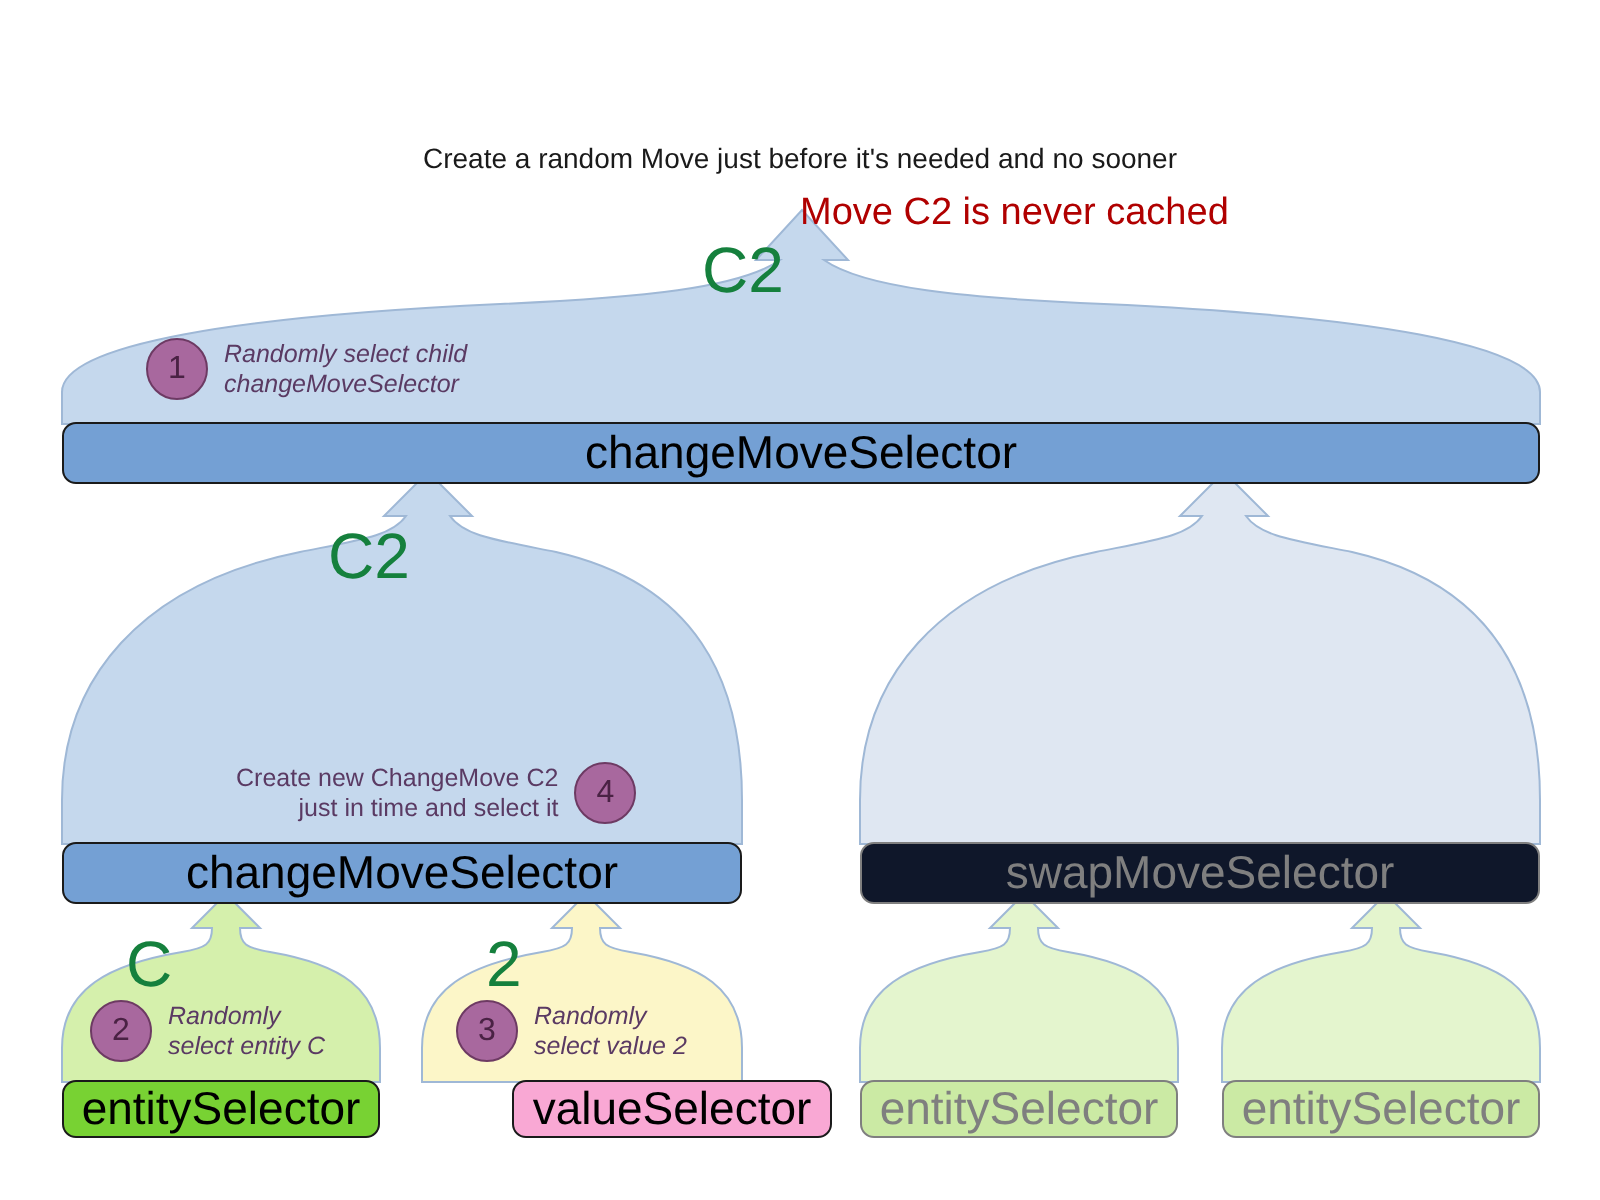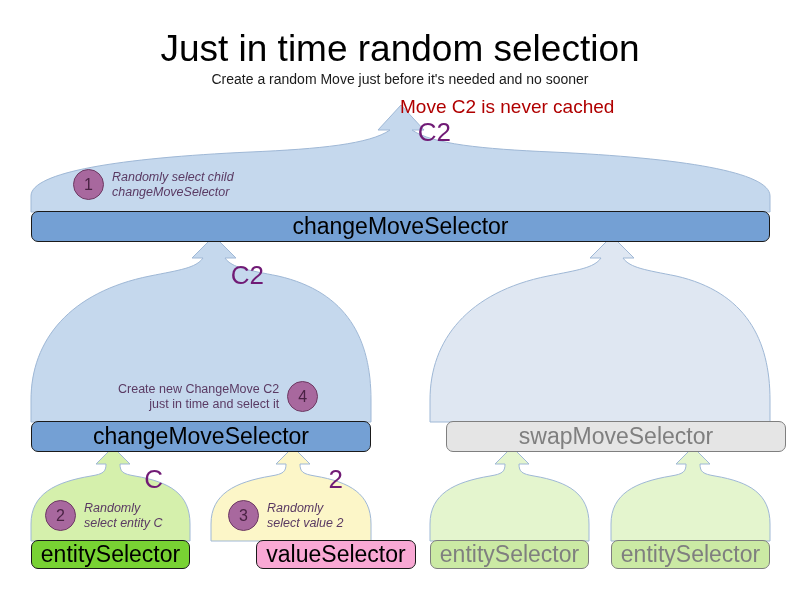--- a/index.html
+++ b/index.html
@@ -35,30 +35,30 @@
     border-radius:7px;
     display:flex;align-items:center;justify-content:center;
     font-size:23px;
     color:#000;
     white-space:nowrap;
   }
   .box.blue{background:#74a0d4;}
   .box.green{background:#78d233;}
   .box.yellow{background:#f9a8d4;margin-left:45px;}
   .box.faded-blue{
-    background:#e5e5e5;border-color:#7f7f7f;color:#7f7f7f;margin-left:16px;
+    background:#0f172a;border-color:#7f7f7f;color:#7f7f7f;
   }
   .box.faded-green{
     background:#cbeaa4;border-color:#7f7f7f;color:#7f7f7f;
   }
 
   
   .movelabel{
-    position:absolute;text-align:right;
-    font-size:26px;color:#701a75;
+    position:absolute;text-align:left;
+    font-size:32px;color:#15803d;
   }
 
   
   .step{
     position:absolute;display:flex;align-items:center;
     color:#5a3a63;font-size:12.5px;line-height:15px;
   }
   .step .badge{
     width:29px;height:29px;flex:0 0 29px;
     border-radius:50%;
@@ -156,21 +156,20 @@
            L611,524
            C611,494 635,482 671,476
            C683,474 686,472 686,464
            L676,464 L693,447 L710,464 L700,464
            C700,472 703,474 715,476
            C750,482 770,494 770,524
            L770,541 Z"></path>
     </g>
   </svg>
 
-  <div class="title">Just in time random selection</div>
   <div class="subtitle">Create a random Move just before it's needed and no sooner</div>
   <div class="warning">Move C2 is never cached</div>
 
   <div class="movelabel" style="left:351px;top:117px;width:100px;">C2</div>
   <div class="movelabel" style="left:164px;top:260px;width:100px;">C2</div>
   <div class="movelabel" style="left:63px;top:464px;width:100px;">C</div>
   <div class="movelabel" style="left:243px;top:464px;width:100px;">2</div>
 
   <div class="step txt-right" style="left:73px;top:169px;">
     <div class="badge">1</div>

